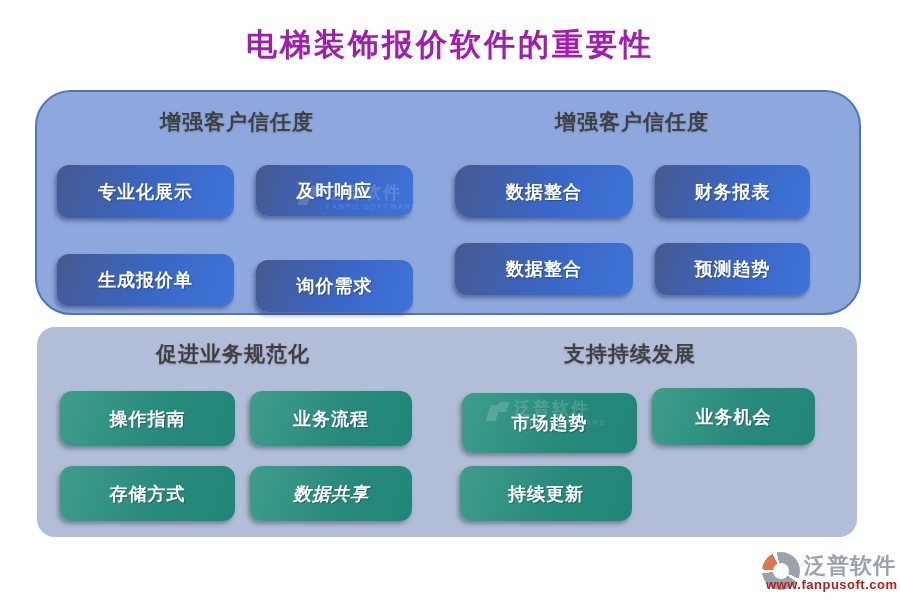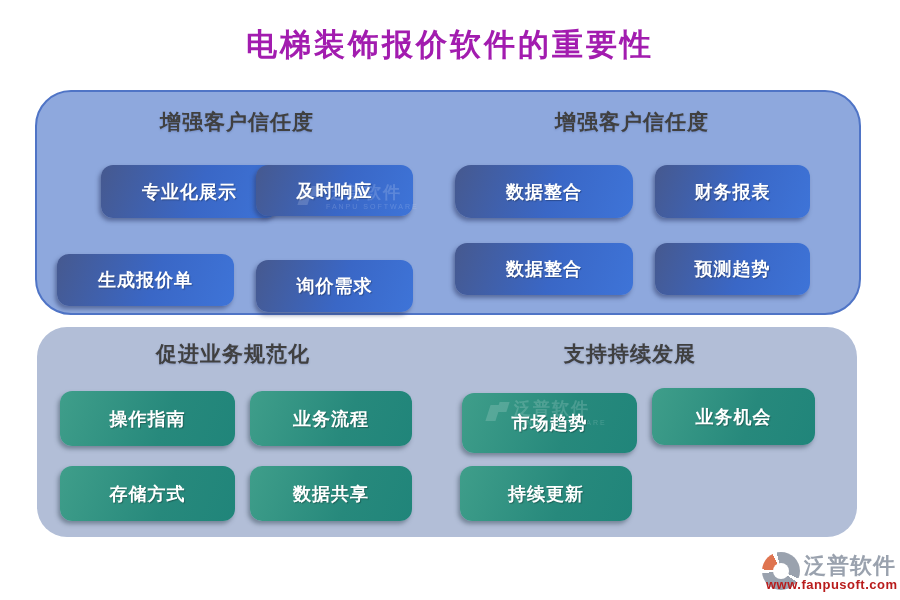--- a/index.html
+++ b/index.html
@@ -18,21 +18,21 @@
   }
 
   
   .panel { position:absolute; }
   .panel-top {
     left:35px; top:90px; width:826px; height:225px;
     background:#8ea8dd; border:2px solid #4f74c6; border-radius:36px;
   }
   .panel-bottom {
     left:37px; top:327px; width:820px; height:210px;
-    background:#b2bed7; border-radius:30px;
+    background:#b2bed7; border-radius:18px;
   }
 
   .group-header {
     position:absolute; text-align:center; color:#404040;
     font-weight:bold; font-size:21px; letter-spacing:1px;
     text-shadow:0 1px 2px rgba(60,80,140,.30);
   }
   .panel-top  .gh-left  { left:25px;  top:16px; width:350px; }
   .panel-top  .gh-right { left:420px; top:16px; width:350px; }
   .panel-bottom .gh-left  { left:21px;  top:13px; width:350px; }
@@ -46,35 +46,35 @@
   }
   .node-blue {
     background:linear-gradient(110deg,#46598f 0%,#3a67c6 55%,#3e74d8 100%);
     box-shadow:-2px 3px 4px rgba(45,58,105,.55);
   }
   .node-green {
     background:linear-gradient(110deg,#3f9e8a 0%,#27897c 60%,#20857a 100%);
     box-shadow:-2px 3px 4px rgba(55,75,90,.5);
   }
   
-  .tA1{left:20px; top:73px; width:177px;height:53px;margin-left:44px;}
+  .tA1{left:20px; top:73px; width:177px;height:53px;}
   .tB1{left:219px;top:73px; width:157px;height:51px;}
   .tC1{left:418px;top:73px; width:178px;height:53px;border-radius:16px;}
   .tD1{left:618px;top:73px; width:155px;height:53px;}
   .tA2{left:20px; top:162px;width:177px;height:52px;}
   .tB2{left:219px;top:168px;width:157px;height:52px;}
   .tC2{left:418px;top:151px;width:178px;height:52px;}
   .tD2{left:618px;top:151px;width:155px;height:52px;}
   
   .bA1{left:23px; top:64px; width:175px;height:55px;}
   .bB1{left:213px;top:64px; width:162px;height:55px;}
   .bC1{left:425px;top:66px; width:175px;height:60px;}
   .bD1{left:615px;top:61px; width:163px;height:57px;}
   .bA2{left:23px; top:139px;width:175px;height:55px;}
-  .bB2{left:213px;top:139px;width:162px;height:55px;}
+  .bB2{left:213px;top:139px;width:162px;height:55px;font-style:italic;}
   .bC2{left:423px;top:139px;width:172px;height:55px;}
   .bD2{left:615px;top:139px;width:160px;height:55px;}
 
   
   .watermark {
     position:absolute; display:flex; align-items:center; gap:6px;
     opacity:.16; pointer-events:none;
   }
   .wm1 { left:298px; top:184px; }
   .wm2 { left:486px; top:400px; }

